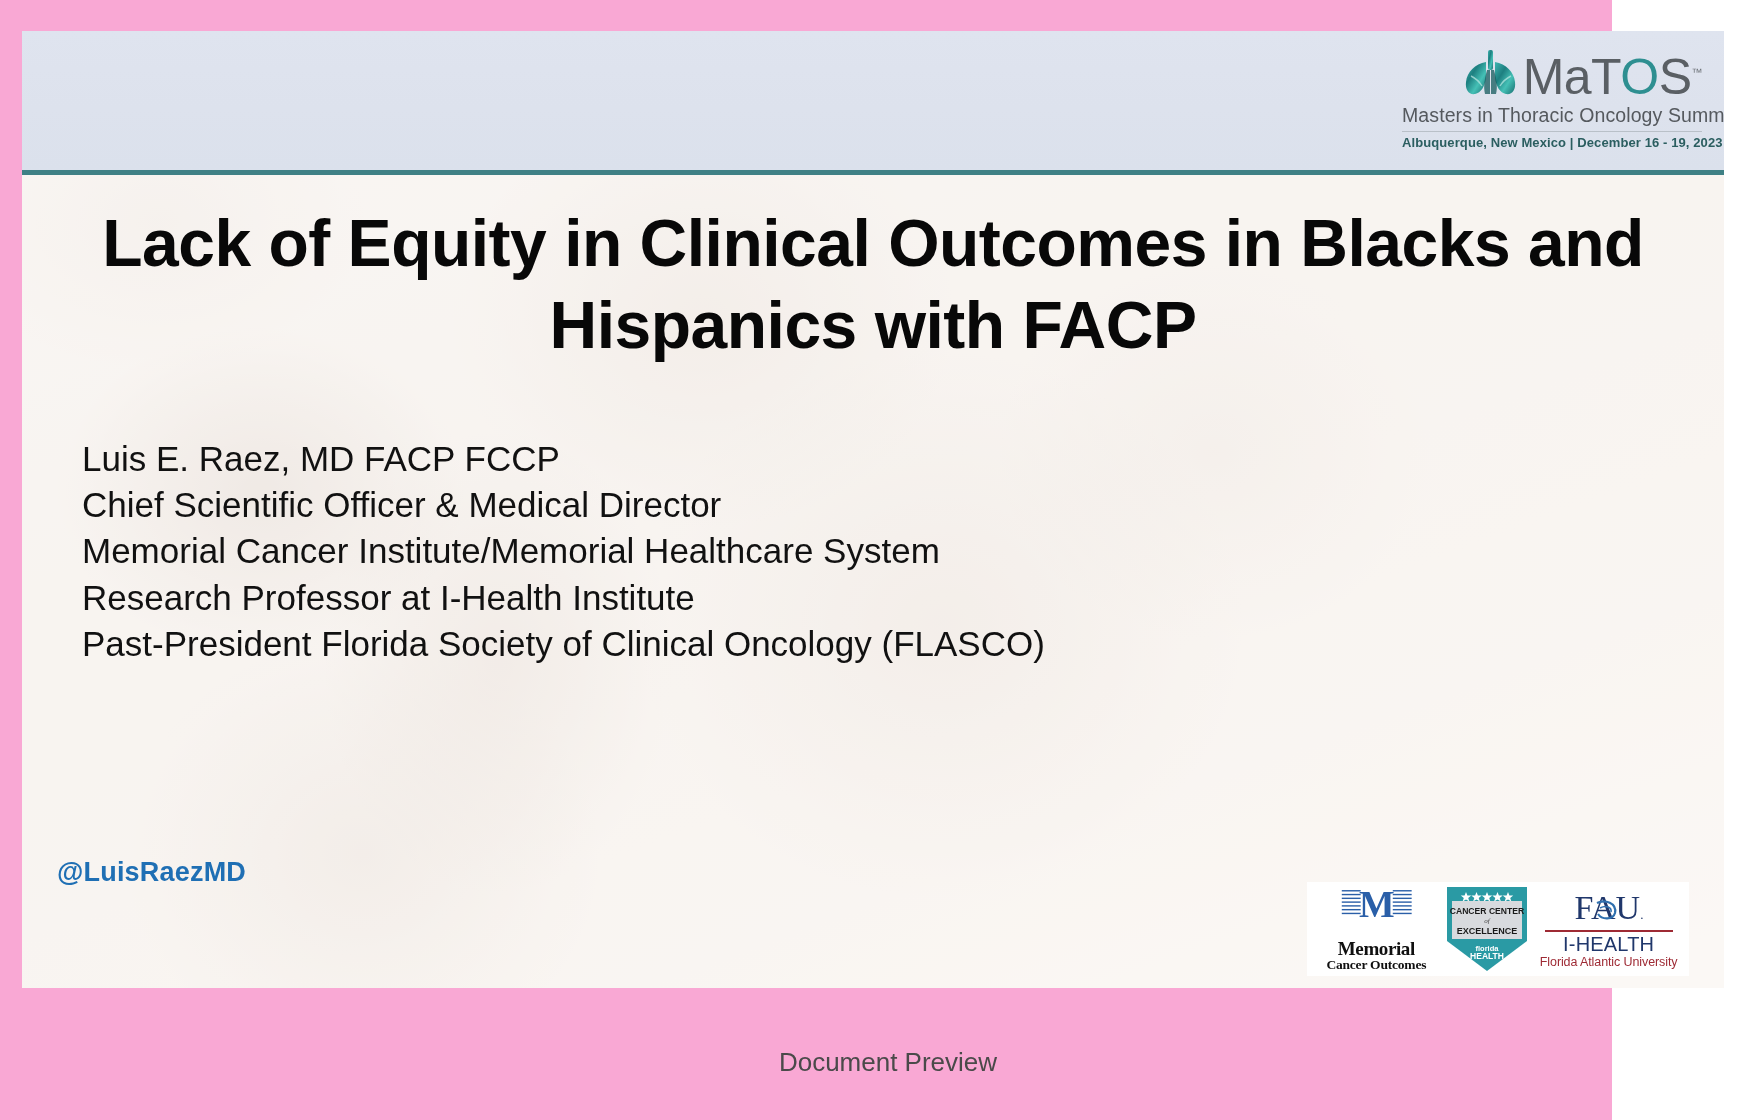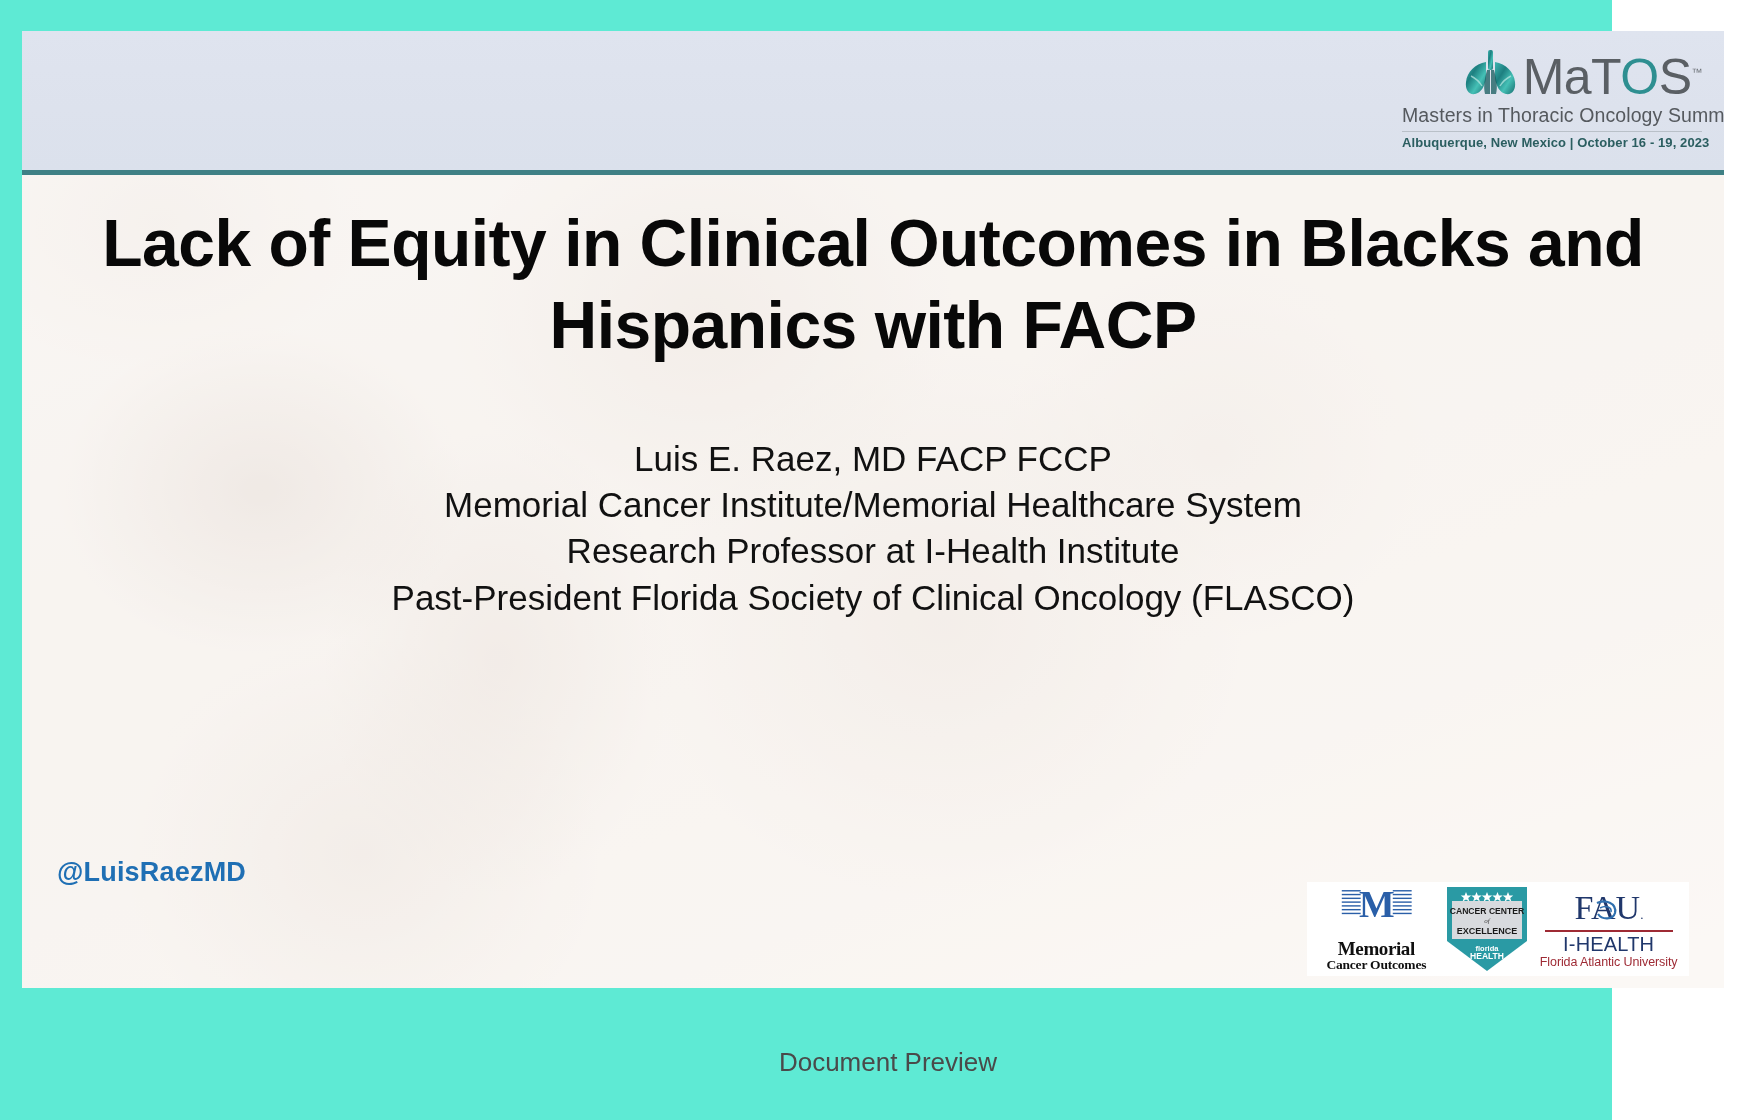--- a/index.html
+++ b/index.html
@@ -10,21 +10,21 @@
     width: 1752px;
     height: 1120px;
     overflow: hidden;
     font-family: "Liberation Sans", sans-serif;
   }
 
   #page {
     position: relative;
     width: 1612px;
     height: 1120px;
-    background: #5eead4;
+    background: #f9a8d4;
   }
 
   
   #slide {
     position: absolute;
     left: 22px;
     top: 31px;
     width: 1702px;
     height: 957px;
     overflow: hidden;
@@ -125,21 +125,21 @@
     color: #080808;
     letter-spacing: -0.5px;
   }
 
   
   .byline {
     position: absolute;
     left: 60px;
     top: 405px;
     width: 1582px;
-    text-align: center;
+    text-align: left;
     color: #111111;
     font-size: 35px;
     line-height: 1.32;
   }
   .byline .line { white-space: nowrap; }
 
   
   .handle {
     position: absolute;
     left: 35px;
@@ -251,29 +251,30 @@
             <path d="M24 22 C22 30 20 38 22 46 L27 46 L27 22 Z" fill="#14595c" opacity="0.75"></path>
             <path d="M31 22 C33 30 35 38 33 46 L28 46 L28 22 Z" fill="#14595c" opacity="0.75"></path>
             <path d="M8 28 C12 30 16 33 19 38" stroke="#bfeae4" stroke-width="1.4" fill="none" opacity="0.7"></path>
             <path d="M48 28 C44 30 40 33 37 38" stroke="#bfeae4" stroke-width="1.4" fill="none" opacity="0.7"></path>
           </svg>
           <div class="matos-word"><span>MaT</span><span class="teal-o">O</span><span>S</span><span class="matos-tm">™</span></div>
         </div>
 
         <div class="matos-sub">Masters in Thoracic Oncology Summit</div>
         <hr class="matos-rule">
-        <div class="matos-date">Albuquerque, New Mexico | October 16 - 19, 2023</div>
+        <div class="matos-date">Albuquerque, New Mexico | December 16 - 19, 2023</div>
       </div>
 
     </div>
 
     <div class="slide-title">Lack of Equity in Clinical Outcomes in Blacks and Hispanics with FACP</div>
 
     <div class="byline">
       <div class="line">Luis E. Raez, MD FACP FCCP</div>
+      <div class="line">Chief Scientific Officer &amp; Medical Director</div>
       <div class="line">Memorial Cancer Institute/Memorial Healthcare System</div>
       <div class="line">Research Professor at I-Health Institute</div>
       <div class="line">Past-President Florida Society of Clinical Oncology (FLASCO)</div>
     </div>
 
     <div class="handle">@LuisRaezMD</div>
 
     <div class="logo-box">
 
       <div class="logo-memorial">

